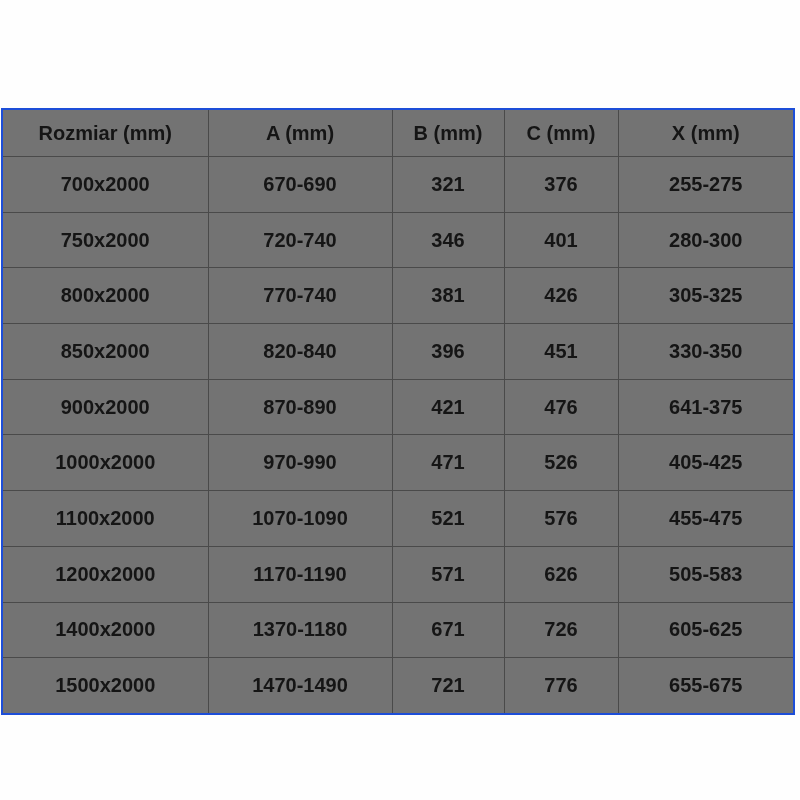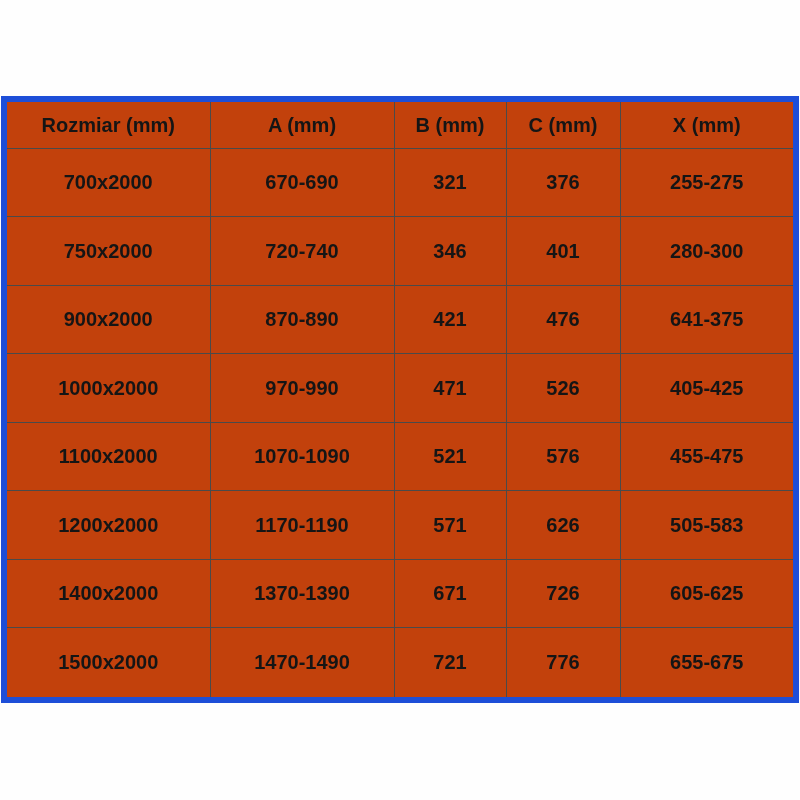--- a/index.html
+++ b/index.html
@@ -13,27 +13,27 @@
   .page {
     position: relative;
     width: 800px;
     height: 800px;
     background: #fefefe;
     overflow: hidden;
   }
   table.dim-table {
     position: absolute;
     left: 1px;
-    top: 96px;
+    top: 108px;
     width: 792px;
     height: 607px;
     border-collapse: collapse;
     table-layout: fixed;
-    background: #c2410c;
-    border: 6px solid #1d4ed8;
+    background: #737373;
+    border: 2px solid #1d4ed8;
   }
   table.dim-table th,
   table.dim-table td {
     border: 1px solid #4a4a4a;
     text-align: center;
     vertical-align: middle;
     padding: 0;
     color: #151515;
     font-size: 20px;
     overflow: hidden;
@@ -83,20 +83,34 @@
           <td>255-275</td>
         </tr>
         <tr>
           <td>750x2000</td>
           <td>720-740</td>
           <td>346</td>
           <td>401</td>
           <td>280-300</td>
         </tr>
         <tr>
+          <td>800x2000</td>
+          <td>770-740</td>
+          <td>381</td>
+          <td>426</td>
+          <td>305-325</td>
+        </tr>
+        <tr>
+          <td>850x2000</td>
+          <td>820-840</td>
+          <td>396</td>
+          <td>451</td>
+          <td>330-350</td>
+        </tr>
+        <tr>
           <td>900x2000</td>
           <td>870-890</td>
           <td>421</td>
           <td>476</td>
           <td>641-375</td>
         </tr>
         <tr>
           <td>1000x2000</td>
           <td>970-990</td>
           <td>471</td>
@@ -112,21 +126,21 @@
         </tr>
         <tr>
           <td>1200x2000</td>
           <td>1170-1190</td>
           <td>571</td>
           <td>626</td>
           <td>505-583</td>
         </tr>
         <tr>
           <td>1400x2000</td>
-          <td>1370-1390</td>
+          <td>1370-1180</td>
           <td>671</td>
           <td>726</td>
           <td>605-625</td>
         </tr>
         <tr>
           <td>1500x2000</td>
           <td>1470-1490</td>
           <td>721</td>
           <td>776</td>
           <td>655-675</td>

